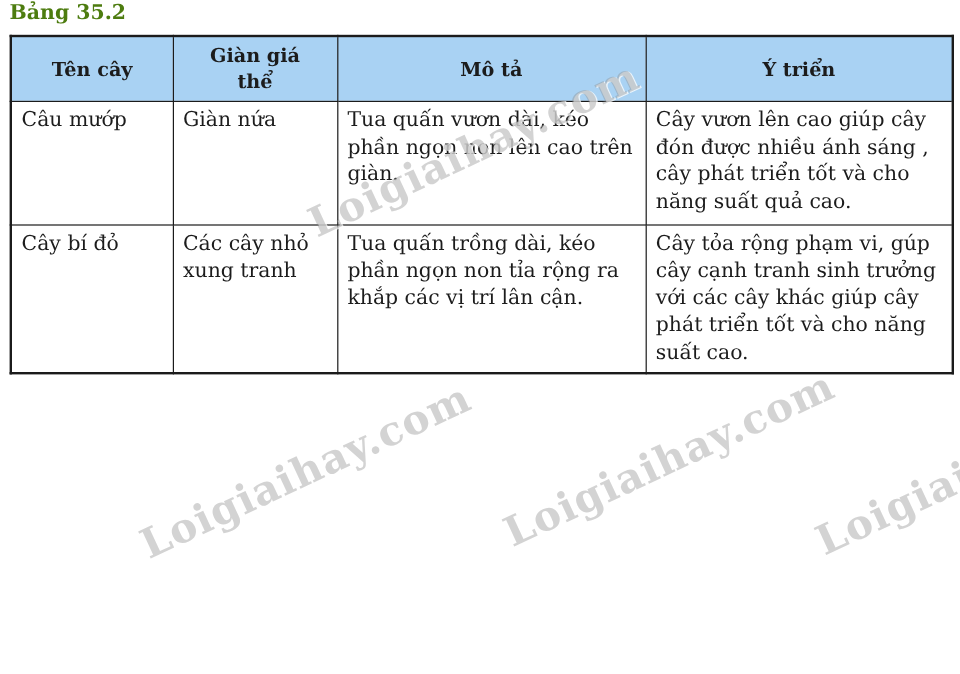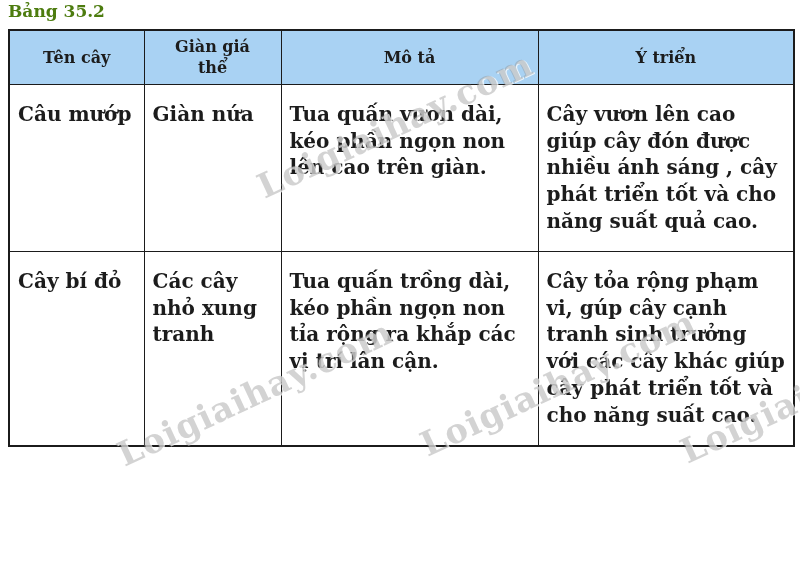--- a/index.html
+++ b/index.html
@@ -18,25 +18,24 @@
   table.data{
     position:absolute;left:8px;top:29px;
     width:785px;
     border-collapse:collapse;
     table-layout:fixed;
     border:2px solid #1b1b1b;
   }
   table.data th, table.data td{
     border:1px solid #1b1b1b;
     vertical-align:top;
-    font-size:20px;
+    font-size:17px;
     line-height:1.34;
-    padding:16px 8px;
+    padding:4px 8px;
     word-wrap:break-word;
-    font-weight:bold;
   }
   table.data th{
     background:#a9d2f3;
     font-size:16px;
     font-weight:bold;
     padding:5px 21px;
     vertical-align:middle;
   }
   .wm{
     position:absolute;

